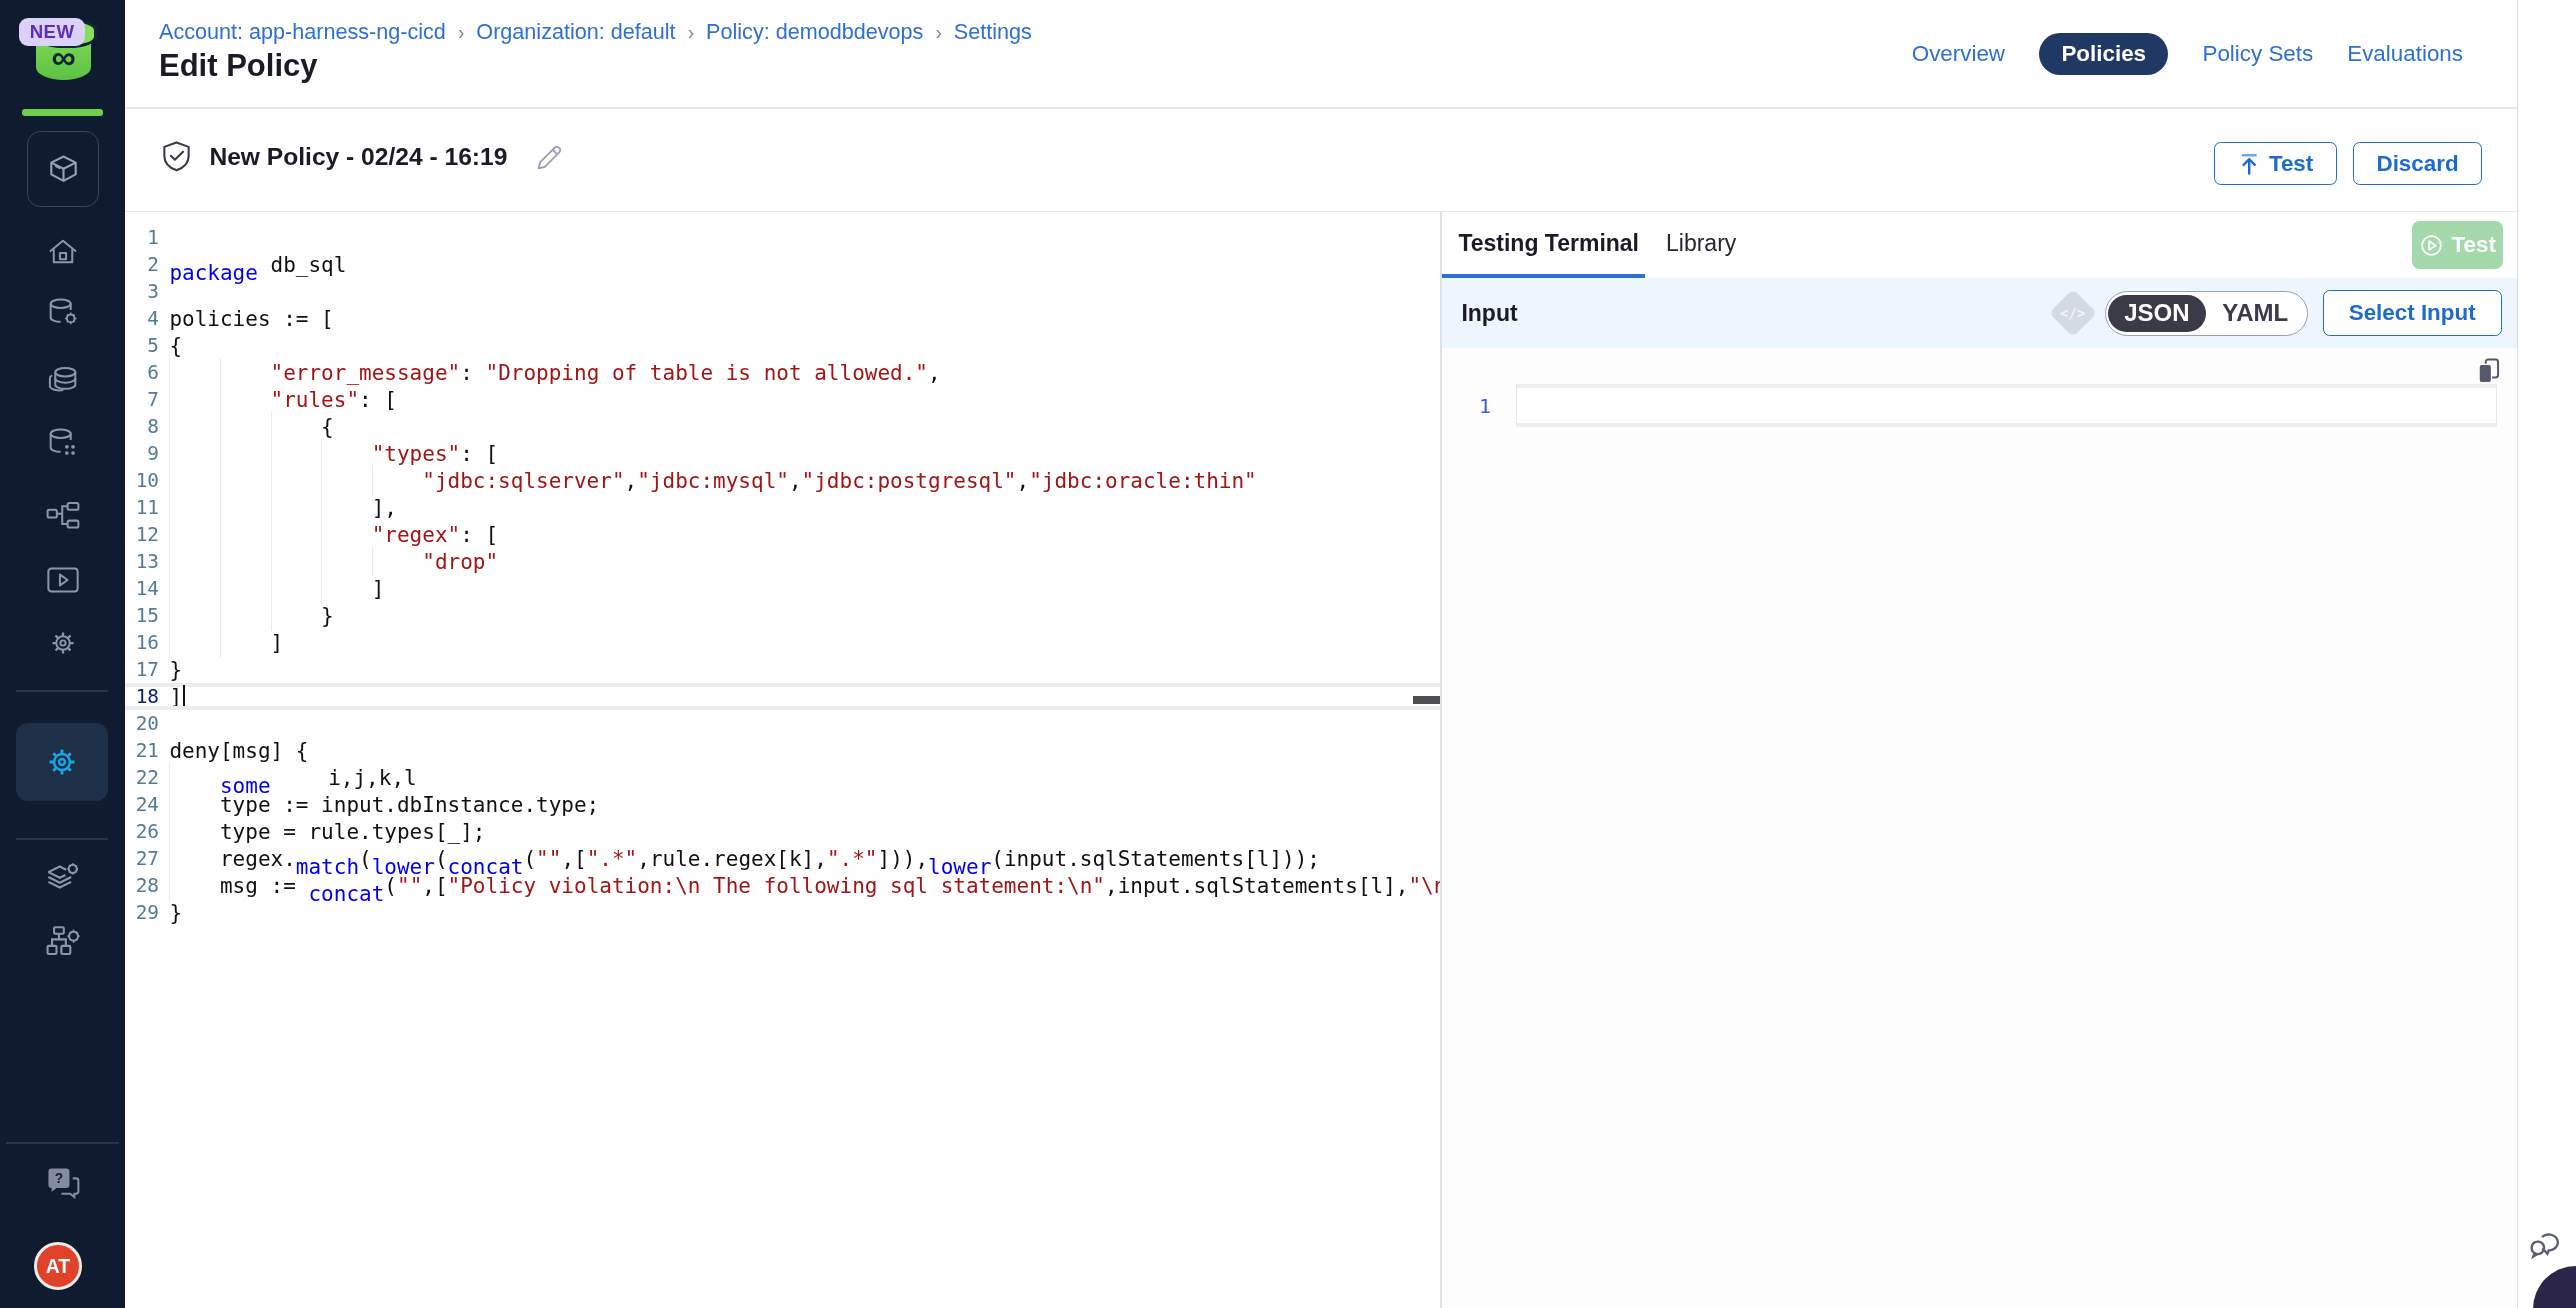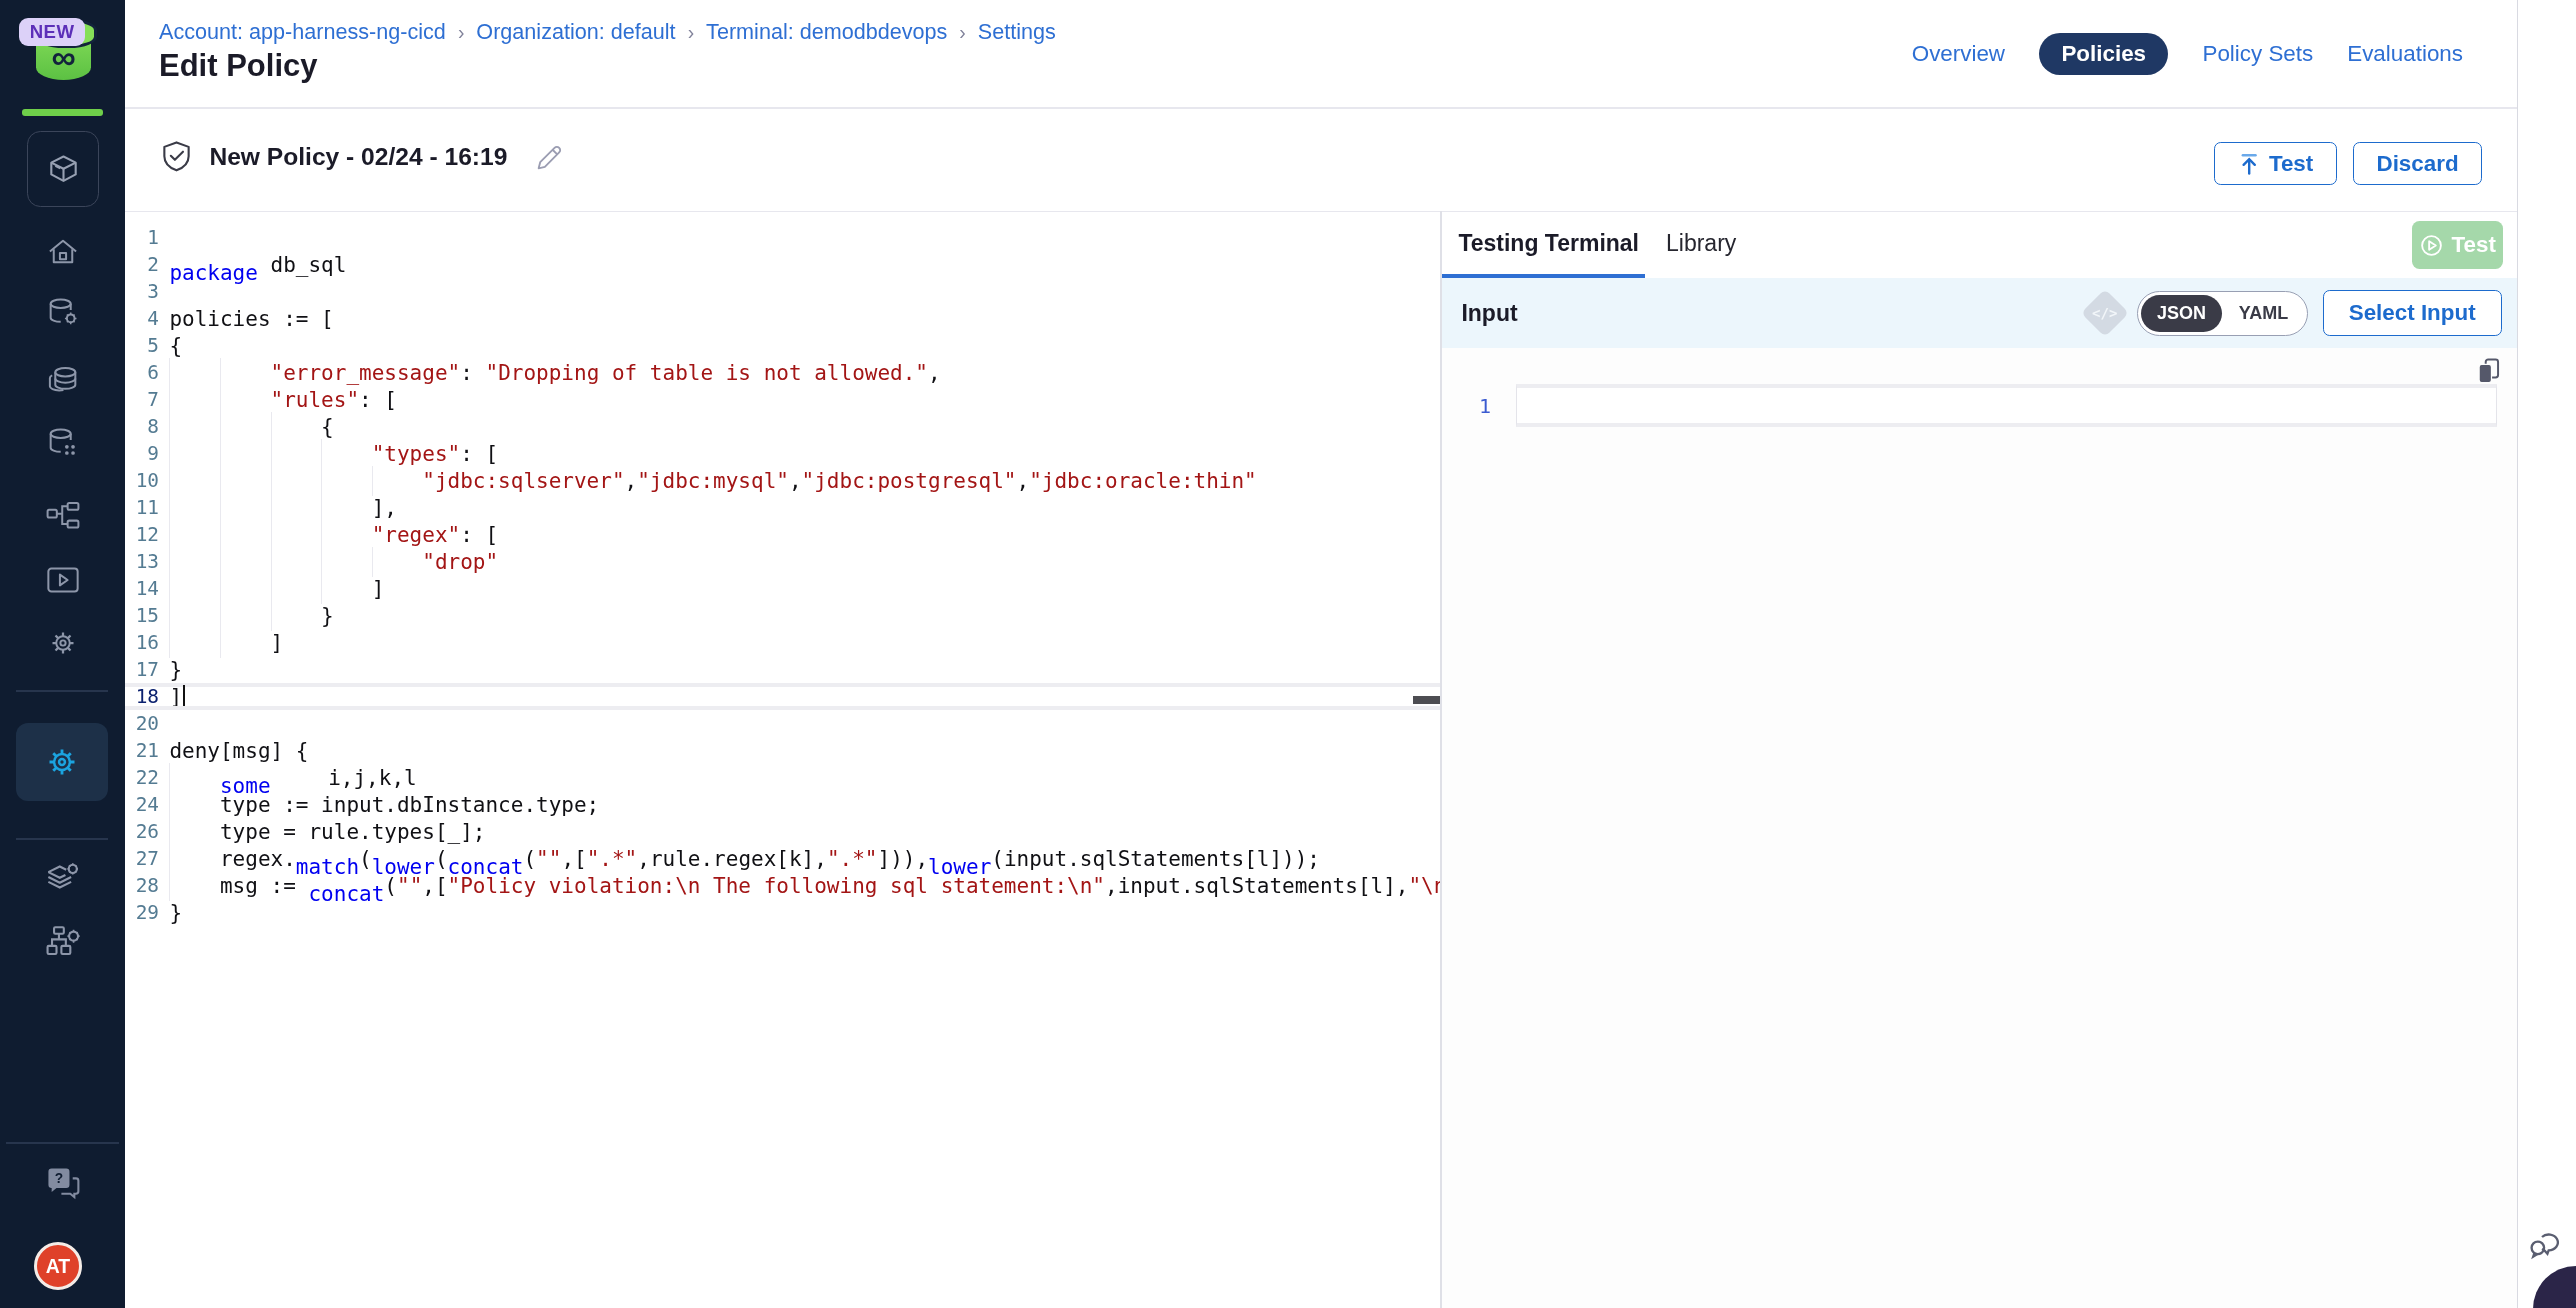--- a/index.html
+++ b/index.html
@@ -77,21 +77,21 @@
     border:none; border-radius:7.5px; color:#fff; font-size:22.4px; font-weight:700;
     display:flex; align-items:center; justify-content:center; gap:7.5px; font-family:"Liberation Sans",sans-serif;}
   .input-bar { position:absolute; left:0; top:66px; width:100%; height:70px; background:#ecf6fc;
     display:flex; align-items:center; }
   .input-label { margin-left:19.4px; font-size:23px; font-weight:600; color:#1b1b28; }
   .bar-right { position:absolute; right:16.4px; display:flex; align-items:center; gap:15px; }
   .code-diamond { width:34px; height:34px; background:#d3dae3; transform:rotate(45deg); border-radius:6px;
     display:flex; align-items:center; justify-content:center; }
   .code-diamond span { transform:rotate(-45deg); color:#f2f6f9; font-size:14px; font-weight:700; font-family:"DejaVu Sans Mono",monospace;}
   .fmt-toggle { display:flex; align-items:center; background:#fff; border:1.9px solid #989fb3; border-radius:745px; height:45px; padding:2.2px; }
-  .fmt-opt { font-size:18px; font-weight:700; padding:0 16.4px; height:37px; display:flex; align-items:center; border-radius:745px; color:#3a3b47; }
+  .fmt-opt { font-size:24px; font-weight:700; padding:0 16.4px; height:37px; display:flex; align-items:center; border-radius:745px; color:#3a3b47; }
   .fmt-opt.sel { background:#3a3b47; color:#fff; }
   .select-input-btn { height:46px; border:1.9px solid #1d6bcd; border-radius:6.7px; background:#fff;
     color:#1d6bcd; font-size:22.4px; font-weight:600; padding:0 25px; font-family:"Liberation Sans",sans-serif; }
   .r-editor { position:absolute; left:0; top:136px; right:0; bottom:0; }
   .copy-ic { position:absolute; right:15px; top:7.5px; }
   .r-line-row { position:absolute; left:0; top:36px; right:0; height:43px; display:flex; align-items:center; }
   .r-ln { width:49px; text-align:right; color:#3b5bd0; font-family:"DejaVu Sans Mono",monospace; font-size:20px; flex:none; }
   .r-line-box { margin-left:25px; margin-right:21px; flex:1; height:43px; background:#fff;
     border-top:4.5px solid #ededf1; border-bottom:4.5px solid #ededf1;
     border-left:1.1px solid #e4e4ea; border-right:1.1px solid #e4e4ea; }
@@ -240,21 +240,21 @@
 
 <div class="expand-handle">
   <div class="expand-tri"></div>
 </div>
 
 <div class="breadcrumb" id="breadcrumb">
     <span class="crumb">Account: app-harness-ng-cicd</span>
     <span class="crumb-sep">›</span>
     <span class="crumb">Organization: default</span>
     <span class="crumb-sep">›</span>
-    <span class="crumb">Terminal: demodbdevops</span>
+    <span class="crumb">Policy: demodbdevops</span>
     <span class="crumb-sep">›</span>
     <span class="crumb">Settings</span>
   </div>
 <h1 class="page-title">Edit Policy</h1>
 <div class="top-nav" id="top-nav">
     <span class="nav-link">Overview</span>
     <span class="nav-pill">Policies</span>
     <span class="nav-link">Policy Sets</span>
     <span class="nav-link">Evaluations</span>
   </div>

